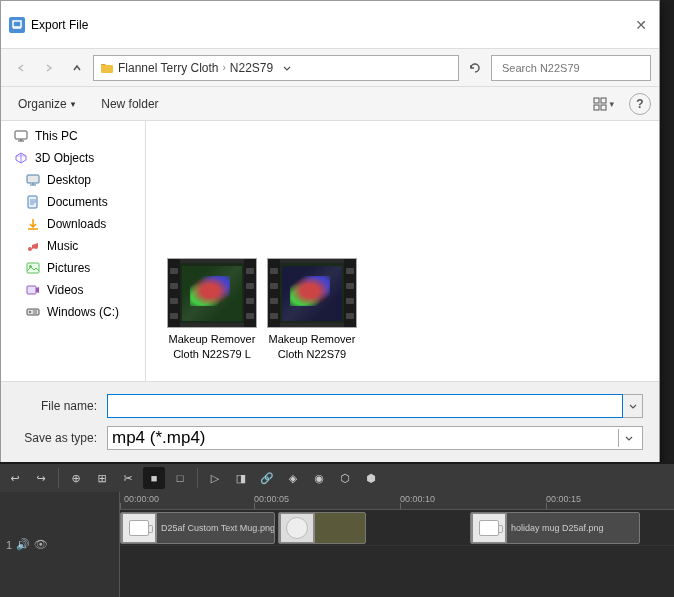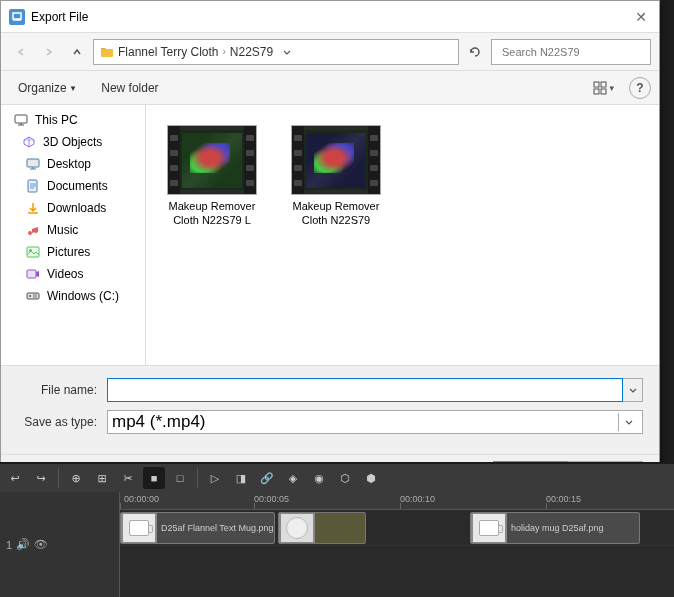--- a/index.html
+++ b/index.html
@@ -15,21 +15,21 @@
       box-shadow: 2px 2px 10px rgba(0,0,0,0.5);
     }
 
     
     .title-bar {
       display: flex;
       align-items: center;
       background: #ffffff;
       padding: 6px 8px;
       border-bottom: 1px solid #ddd;
-      height: 32px;
+      height: 48px;
     }
     .title-bar-icon {
       width: 16px; height: 16px;
       margin-right: 6px;
       background: #4a90d9;
       border-radius: 2px;
       display: flex; align-items: center; justify-content: center;
       color: white; font-size: 10px;
     }
     .title-bar-text {
@@ -184,22 +184,21 @@
     .icon-videos { color: #9b59b6; }
     .icon-drive { color: #555; }
     .icon-backup { color: #888; }
 
     
     .file-area {
       flex: 1;
       background: white;
       padding: 16px;
       display: flex;
-      gap: 24px;
-      align-items: flex-start;
+      align-items: flex-end;
       overflow: auto;
     }
 
     .file-item {
       display: flex;
       flex-direction: column;
       align-items: center;
       width: 100px;
       cursor: pointer;
       padding: 4px;
@@ -548,21 +547,21 @@
       <div class="sidebar-item">
         <div class="sidebar-icon icon-pc">
           <svg width="14" height="14" viewBox="0 0 14 14">
               <rect x="1" y="2" width="12" height="8" rx="1" fill="none" stroke="#555" stroke-width="1"></rect>
               <line x1="4" y1="12" x2="10" y2="12" stroke="#555" stroke-width="1"></line>
               <line x1="7" y1="10" x2="7" y2="12" stroke="#555" stroke-width="1"></line>
             </svg>
         </div>
         <span>This PC</span>
       </div>
-      <div class="sidebar-item" style="padding-left:20px">
+      <div class="sidebar-item" style="padding-left:12px">
         <div class="sidebar-icon icon-3d">
           <svg width="14" height="14" viewBox="0 0 14 14">
               <polygon points="7,2 12,5 12,9 7,12 2,9 2,5" fill="none" stroke="#8b6dff" stroke-width="1"></polygon>
               <polygon points="7,2 7,12" fill="none" stroke="#8b6dff" stroke-width="0.5"></polygon>
               <line x1="2" y1="5" x2="12" y2="5" stroke="#8b6dff" stroke-width="0.5"></line>
             </svg>
         </div>
         <span>3D Objects</span>
       </div>
       <div class="sidebar-item" style="padding-left:24px">
@@ -767,21 +766,21 @@
       <div class="track-row">
 
         <div class="clip" style="left:0px; width:155px; background:#4a4a4a;">
           <div class="clip-thumb">
             <div style="width:32px;height:28px;background:#e8e8e8;display:flex;align-items:center;justify-content:center;">
               <div style="width:20px;height:16px;background:white;border:1.5px solid #aaa;border-radius:2px;position:relative;">
                 <div style="position:absolute;right:-5px;top:4px;width:5px;height:8px;border:1.5px solid #aaa;border-radius:0 2px 2px 0;border-left:none;"></div>
               </div>
             </div>
           </div>
-          <div class="clip-label-area">D25af Flannel Text Mug.png</div>
+          <div class="clip-label-area">D25af Custom Text Mug.png</div>
         </div>
 
         <div class="clip" style="left:158px; width:88px; background:#5a5a3a;">
           <div class="clip-thumb">
             <div style="width:32px;height:28px;background:#ddd;display:flex;align-items:center;justify-content:center;">
               <div style="width:22px;height:22px;background:#eee;border:1px solid #bbb;border-radius:50%;"></div>
             </div>
           </div>
           <div class="clip-label-area"></div>
         </div>

